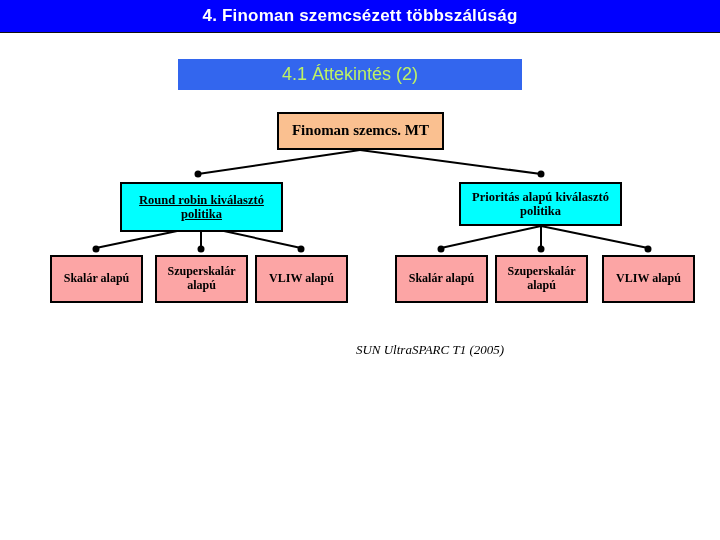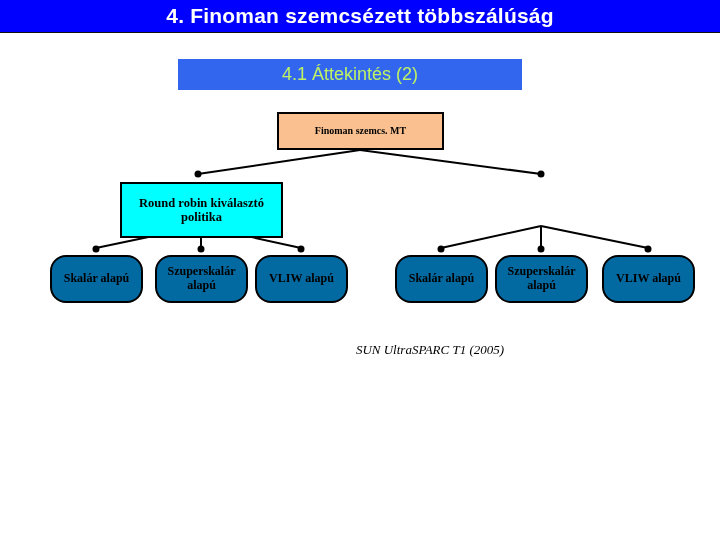--- a/index.html
+++ b/index.html
@@ -24,21 +24,21 @@
     background: #0000ff;
     border-bottom: 1px solid #111111;
     box-sizing: border-box;
     display: flex;
     align-items: center;
     justify-content: center;
   }
   #header-title {
     color: #ffffff;
     font-family: "Liberation Sans", sans-serif;
-    font-size: 21px;
+    font-size: 17px;
     font-weight: bold;
     letter-spacing: 0.2px;
     white-space: nowrap;
   }
   
   #subtitle-bar {
     position: absolute;
     left: 178px; top: 59px;
     width: 344px;
     height: 31px;
@@ -63,30 +63,29 @@
     align-items: center;
     justify-content: center;
     text-align: center;
     font-family: "Liberation Serif", serif;
     font-weight: bold;
     color: #000000;
     line-height: 1.15;
   }
   .node.root {
     background: #fac090;
-    font-size: 10px;
+    font-size: 15px;
   }
   .node.level2 {
     background: #00ffff;
     font-size: 12.5px;
   }
   .node.leaf {
-    background: #0369a1;
+    background: #fca5a5;
     font-size: 12px;
-    border-radius: 16px;
   }
   .node .label { padding: 0 4px; }
 
   
   #connectors {
     position: absolute;
     left: 0; top: 0;
     width: 720px;
     height: 540px;
     pointer-events: none;
@@ -141,22 +140,25 @@
     <line x1="541" y1="226" x2="648" y2="248"></line>
     <circle cx="441" cy="249" r="3.5"></circle>
     <circle cx="541" cy="249" r="3.5"></circle>
     <circle cx="648" cy="249" r="3.5"></circle>
   </svg>
 
   <div class="node root" style="left:277px; top:112px; width:167px; height:38px;">
     <span class="label">Finoman szemcs. MT</span>
   </div>
 
-  <div class="node level2" style="left:120px; top:182px; width:163px; height:56px;">
+  <div class="node level2" style="left:120px; top:182px; width:163px; height:50px;text-decoration:underline;">
     <span class="label">Round robin kiválasztó politika</span>
+  </div>
+  <div class="node level2" style="left:459px; top:182px; width:163px; height:44px;">
+    <span class="label">Prioritás alapú kiválasztó politika</span>
   </div>
 
   <div class="node leaf" style="left:50px; top:255px; width:93px; height:48px;">
     <span class="label">Skalár alapú</span>
   </div>
   <div class="node leaf" style="left:155px; top:255px; width:93px; height:48px;">
     <span class="label">Szuperskalár alapú</span>
   </div>
   <div class="node leaf" style="left:255px; top:255px; width:93px; height:48px;">
     <span class="label">VLIW alapú</span>

